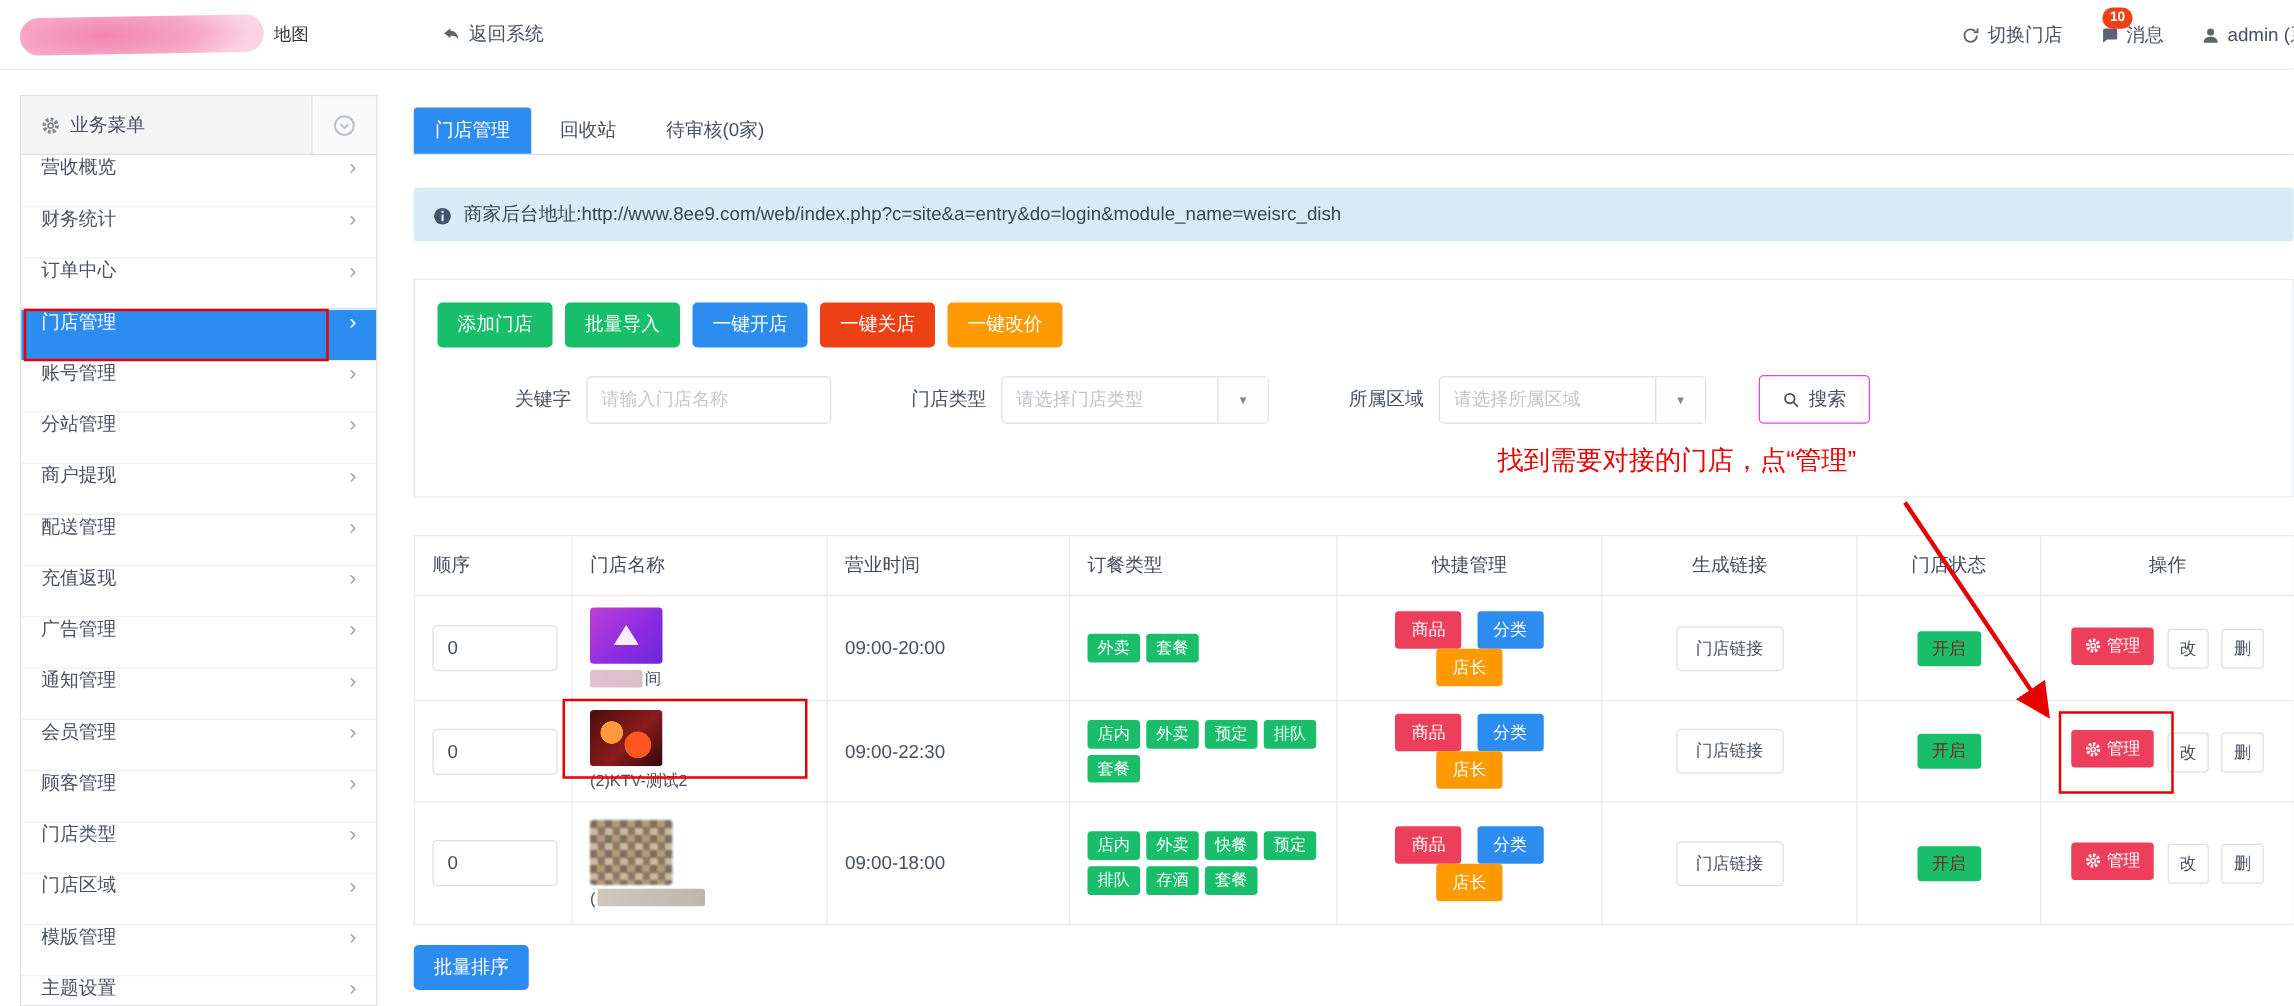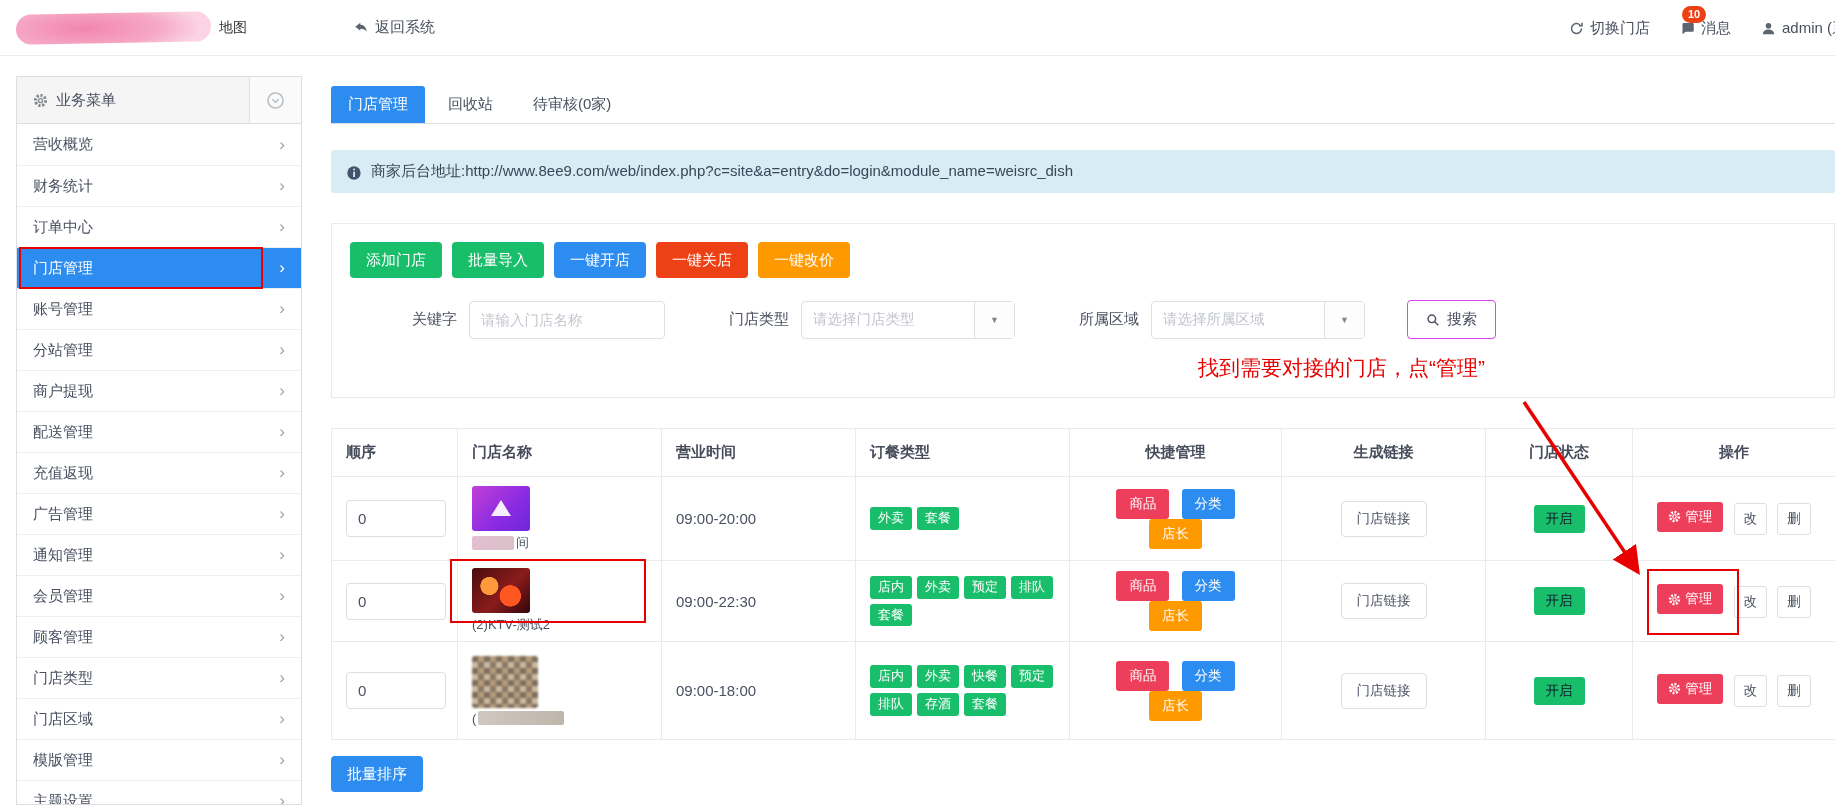--- a/index.html
+++ b/index.html
@@ -23,21 +23,21 @@
   .badge { position:absolute; top:-13px; left:2px; background:#ed4014; color:#fff;
     font-size:11px; line-height:1; padding:3px 6px; border-radius:9px; font-weight:bold; }
 
   
   .sidebar { position:absolute; left:16px; top:76px; width:286px; height:729px;
     border:1px solid #dcdee2; background:#fff; overflow:hidden; }
   .sidebar-header { height:47px; display:flex; background:#f5f5f6; border-bottom:1px solid #dcdee2; }
   .sh-left { flex:1; display:flex; align-items:center; gap:8px; padding:0 16px; font-size:15px; color:#495060; }
   .sh-collapse { width:52px; display:flex; align-items:center; justify-content:center;
     border-left:1px solid #dcdee2; cursor:pointer; background:#fafafa; }
-  .menu-item { position:relative; height:41px; display:flex; align-items:center;
+  .menu-item { position:relative; height:41px; display:flex; align-items:flex-start;
     justify-content:space-between; padding:0 16px; border-top:1px solid #efefef;
     font-size:15px; color:#495060; cursor:pointer; background:#fff; }
   .menu-item:first-child { border-top:none; }
   .mi-arrow { color:#9ea3aa; font-size:17px; }
   .menu-item.active { background:#2d8cf0; color:#fff; }
   .menu-item.active .mi-arrow { color:#fff; }
 
   
   .main { position:absolute; left:331px; top:56px; width:1504px; }
 
@@ -75,21 +75,21 @@
     align-items:center; justify-content:center; color:#808695; font-size:9px; background:#fdfdfd; }
   .search-btn { margin-left:42px; display:inline-flex; align-items:center; gap:7px;
     background:#fff; border:1px solid #d946ef; border-radius:4px; padding:9px 18px;
     font-size:15px; color:#495060; cursor:pointer; font-family:inherit; }
 
   
   .panel-table { margin-top:30px; }
   .store-table { width:100%; border-collapse:collapse; table-layout:fixed; background:#fff; }
   .store-table th, .store-table td { border:1px solid #e8eaec; padding:0 14px; font-size:15px; }
   .store-table thead tr { height:48px; }
-  .store-table th { font-weight:bold; color:#464c5b; text-align:left; }
+  .store-table th { font-weight:normal; color:#464c5b; text-align:left; }
   .ta-c { text-align:center !important; }
   tr.r1 { height:84px; } tr.r2 { height:70px; } tr.r3 { height:98px; }
 
   .order-input { width:100px; height:37px; border:1px solid #dcdee2; border-radius:4px;
     padding:0 11px; font-size:15px; color:#495060; font-family:inherit; outline:none; }
   .store { display:flex; flex-direction:column; justify-content:center; padding:7px 0; }
   .thumb { width:58px; height:45px; border-radius:3px; background-color:#999; }
   .thumb1 { background:linear-gradient(135deg,#c13fd6 0%,#8a2be2 60%,#6d28d9 100%); position:relative; }
   .thumb1::after { content:""; position:absolute; left:50%; top:50%; width:20px; height:16px;
     transform:translate(-50%,-50%); background:#fff; opacity:.92;
@@ -108,21 +108,21 @@
 
   .tags { display:flex; flex-wrap:wrap; gap:5px; max-width:200px; padding:9px 0; }
   .tag { background:#19be6b; color:#fff; font-size:13px; padding:3px 8px; border-radius:3px; line-height:1.3; }
 
   .qbtn { border:none; border-radius:3px; color:#fff; font-size:13.5px; padding:6px 13px;
     cursor:pointer; font-family:inherit; margin:0 4px; }
   .qbtn.pink { background:#ed3f5b; } .qbtn.blue { background:#2d8cf0; } .qbtn.orange { background:#ff9900; }
 
   .link-btn { background:#fff; border:1px solid #dcdee2; border-radius:4px; padding:8px 15px;
     font-size:13.5px; color:#495060; cursor:pointer; font-family:inherit; }
-  .status-badge { display:inline-block; background:#19be6b; color:#0f172a; font-size:13.5px;
+  .status-badge { display:inline-block; background:#19be6b; color:#7f1d1d; font-size:13.5px;
     padding:5px 12px; border-radius:3px; }
   .c-actions { position:relative; white-space:nowrap; }
   .manage-btn { background:#ed3f5b; color:#fff; border:none; border-radius:3px; padding:6px 11px;
     font-size:13.5px; display:inline-flex; align-items:center; gap:4px; cursor:pointer; font-family:inherit; }
   .mini-btn { background:#fff; border:1px solid #dcdee2; border-radius:3px; padding:6px 9px;
     font-size:13.5px; color:#495060; cursor:pointer; font-family:inherit; margin-left:6px; }
 
   .batch { margin-top:16px; }
 
   

